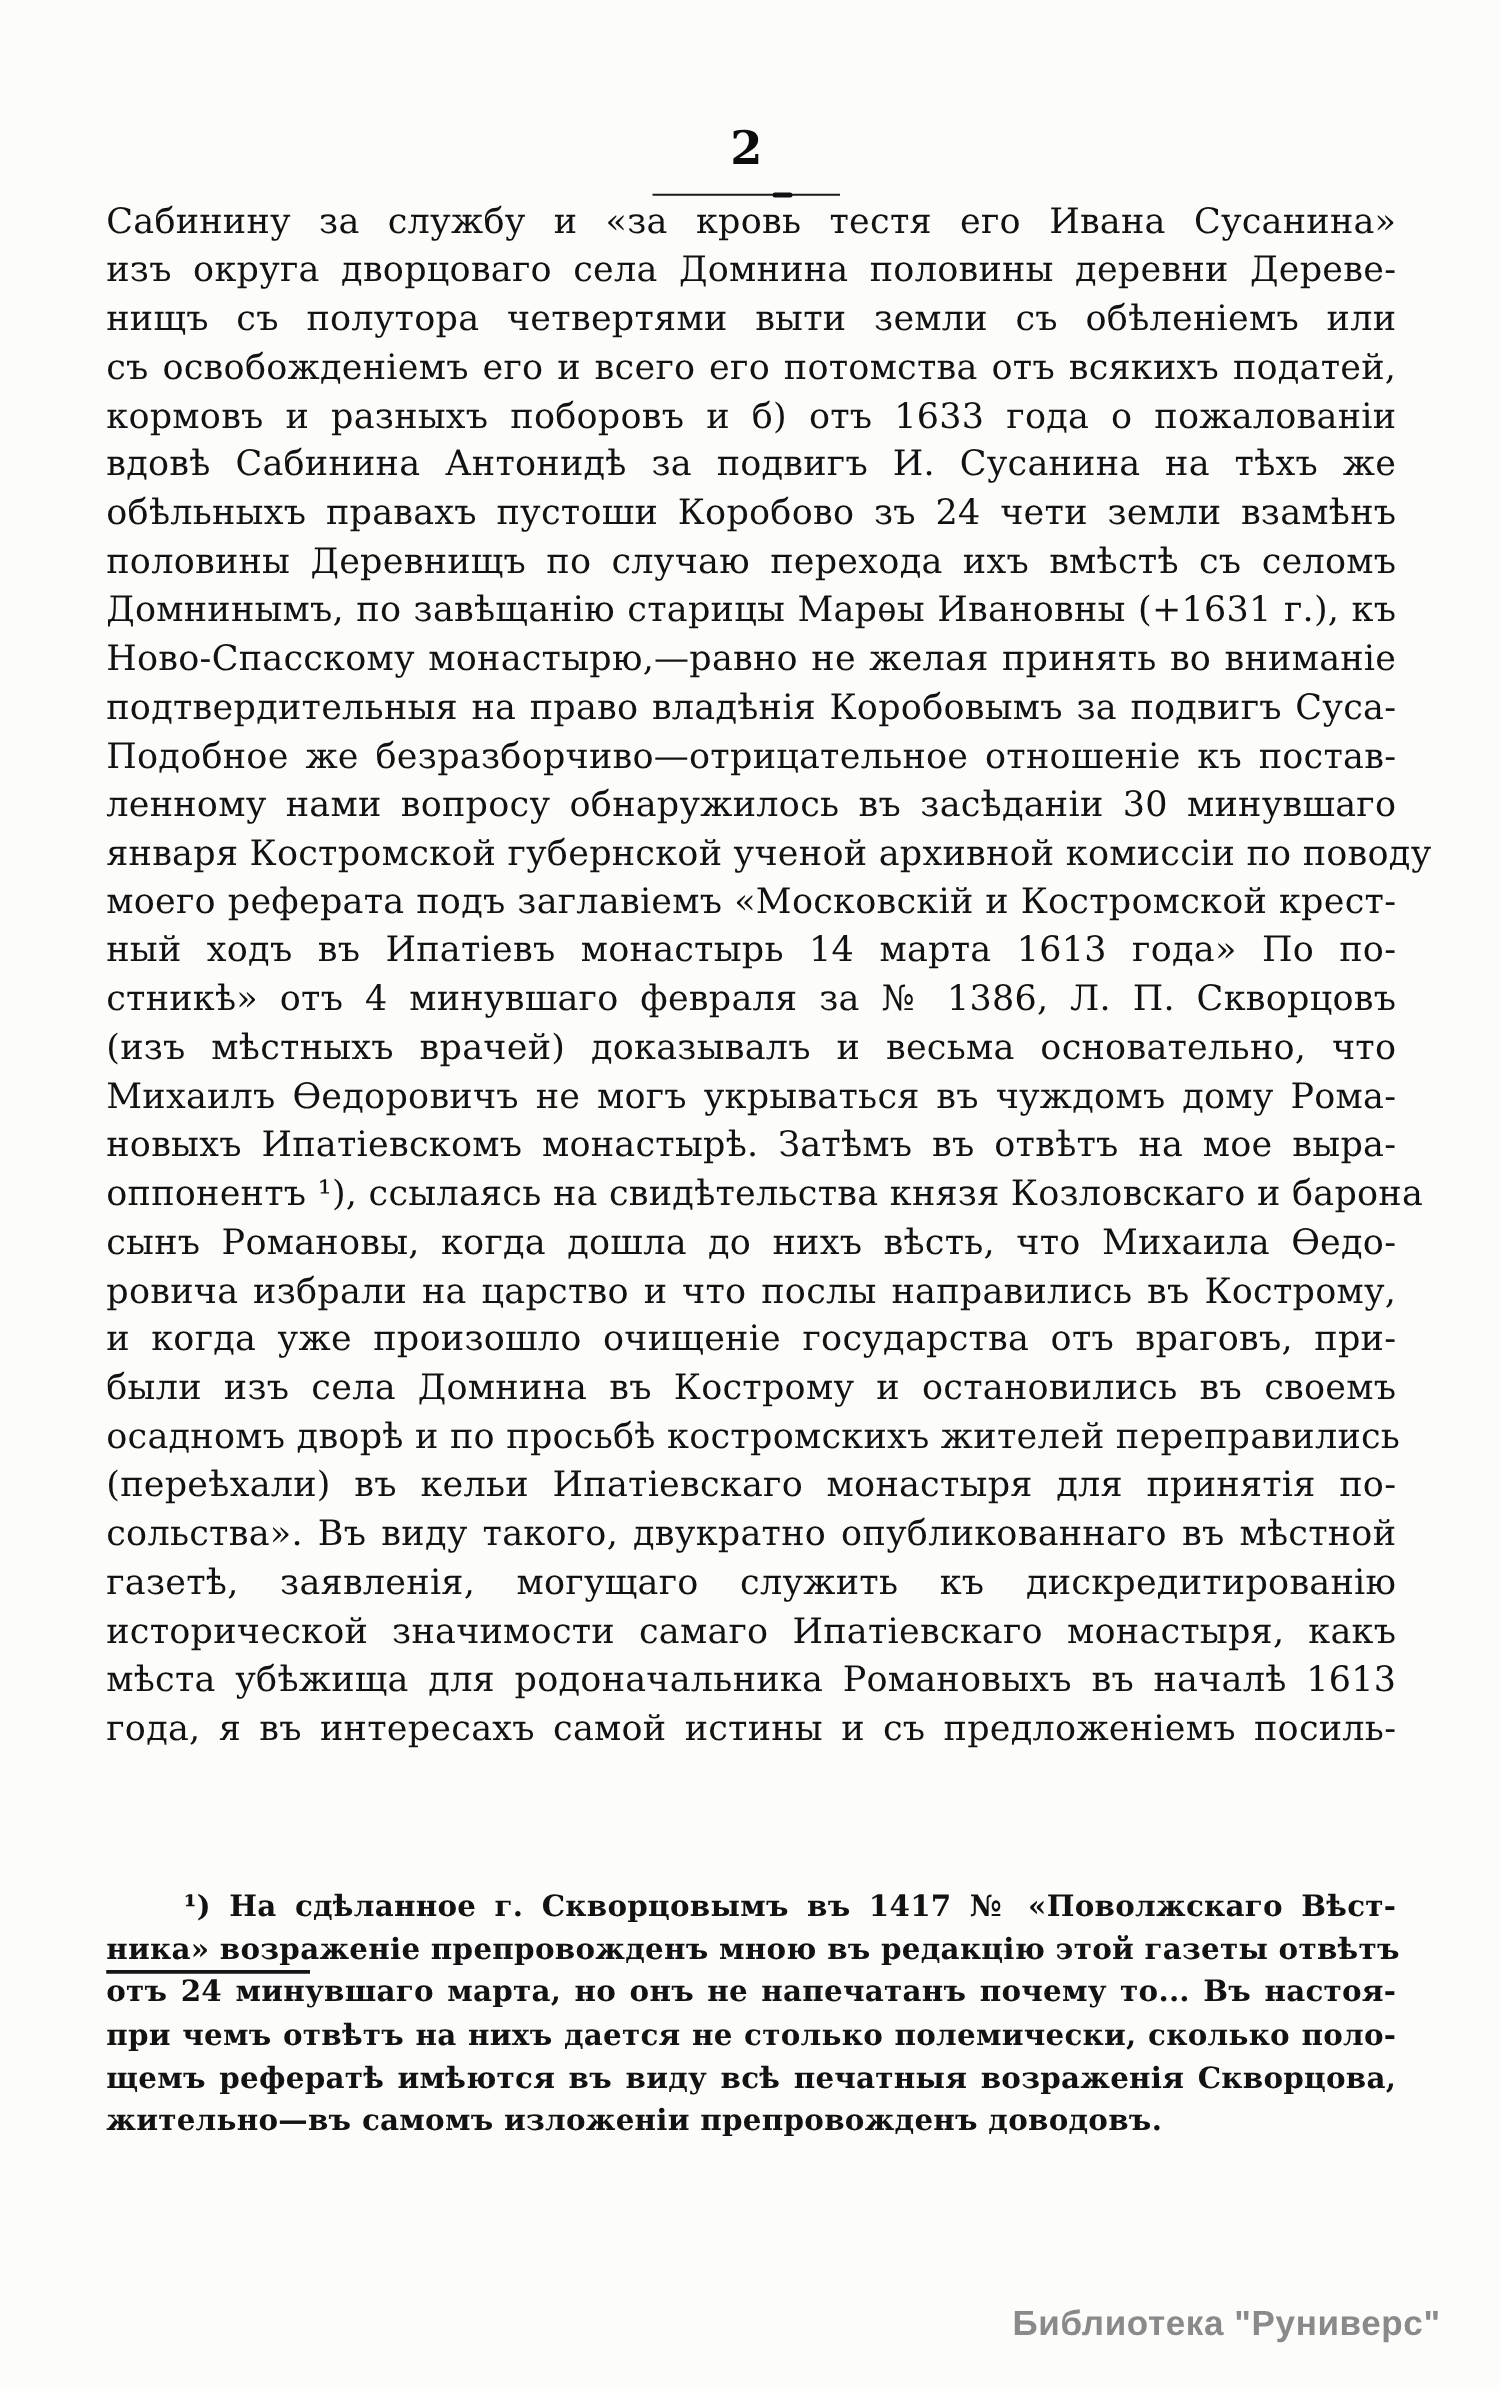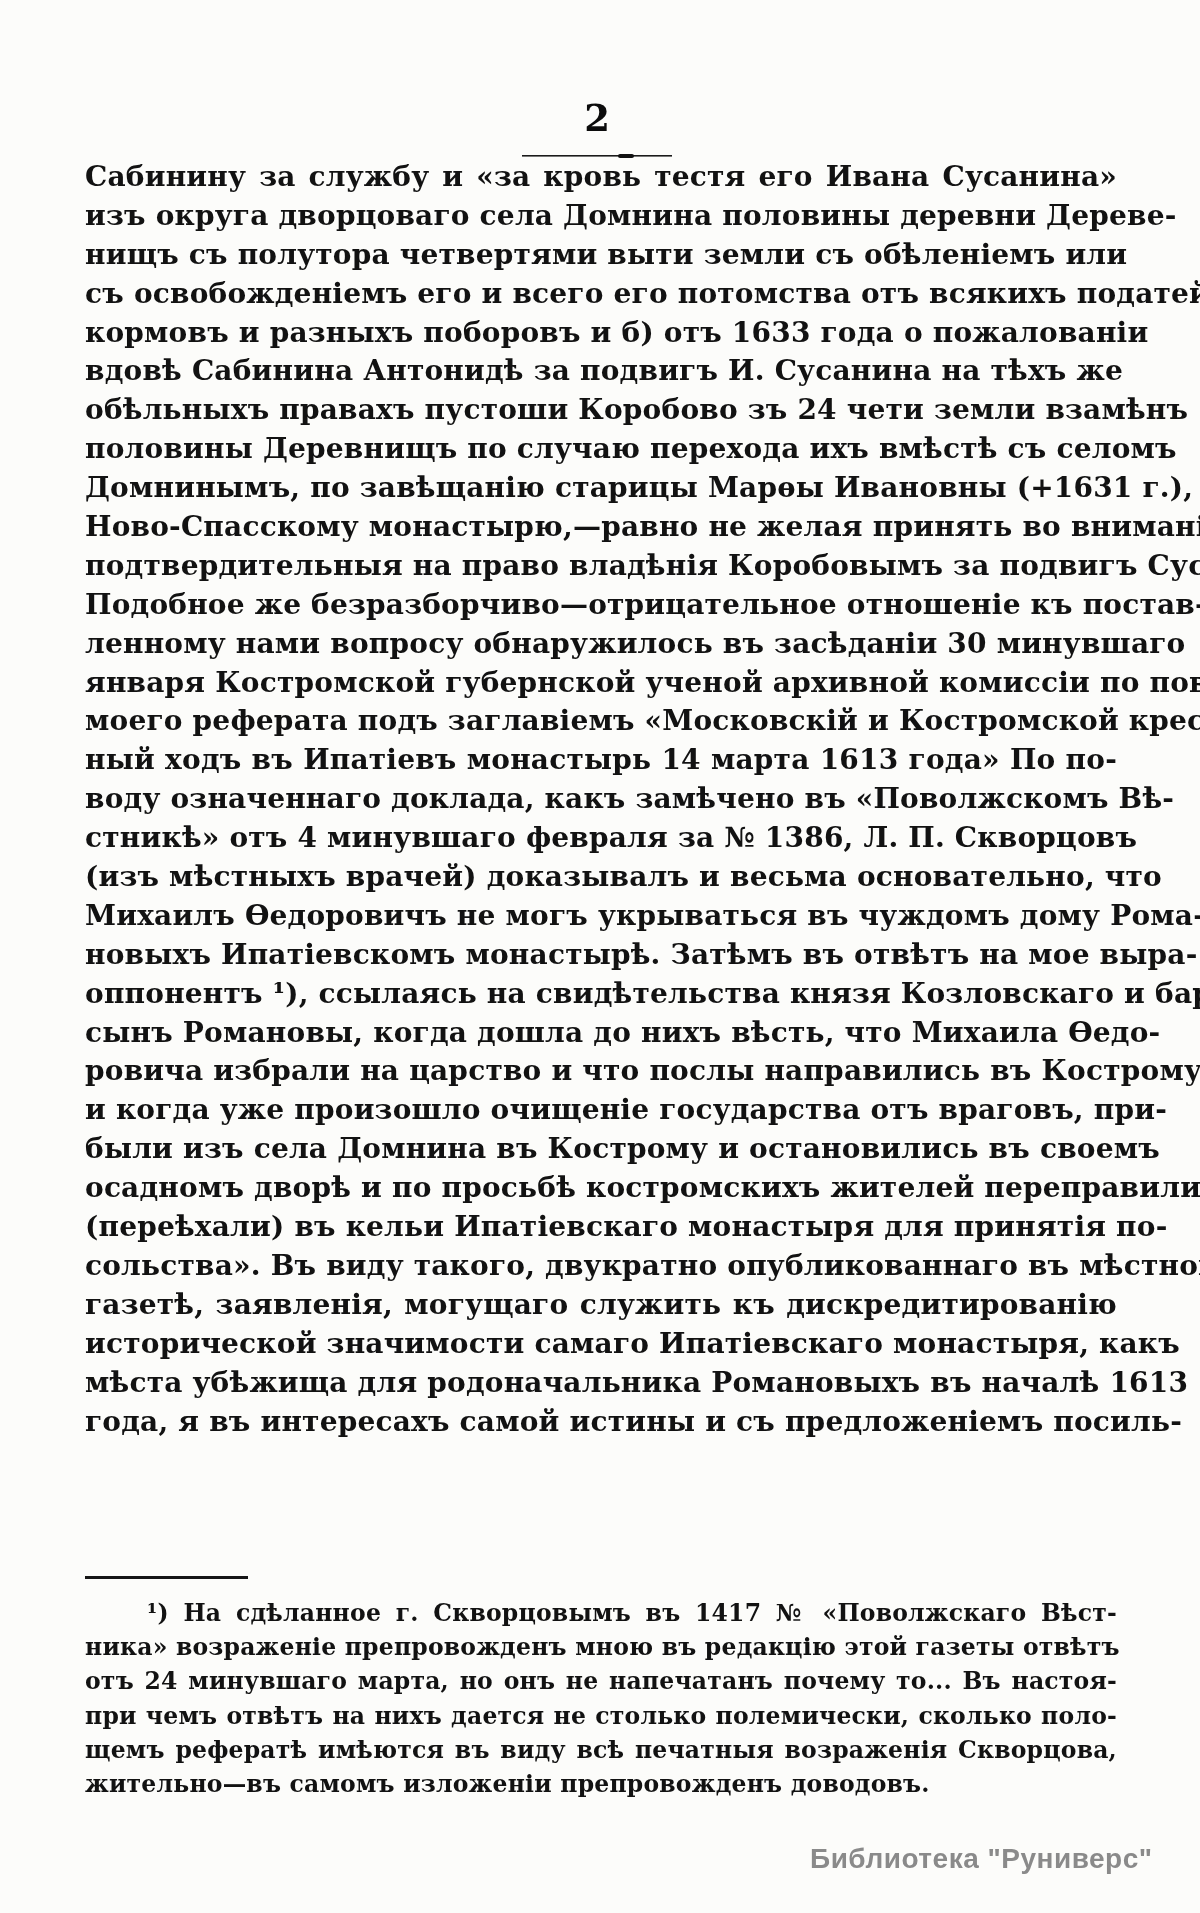--- a/index.html
+++ b/index.html
@@ -47,37 +47,37 @@
   .body-text {
     position: absolute;
     top: 158px;
     left: 85px;
     width: 1032px;
   }
   .body-text .line {
     height: 38.9px;
     line-height: 38.9px;
     font-size: 28px;
-    font-weight: bold;
+    font-weight: normal;
     text-align: justify;
     text-align-last: justify;
     white-space: nowrap;
     letter-spacing: 0.2px;
   }
   .footnote-separator {
     position: absolute;
     top: 1576px;
     left: 85px;
     width: 163px;
     height: 3px;
     background: #161616;
   }
   .footnote {
     position: absolute;
-    top: 1596px;
+    top: 1508px;
     left: 85px;
     width: 1032px;
   }
   .footnote .line {
     height: 34.2px;
     line-height: 34.2px;
     font-size: 23.5px;
     font-weight: bold;
     text-align: justify;
     text-align-last: justify;
@@ -120,21 +120,20 @@
     <div class="line">обѣльныхъ правахъ пустоши Коробово зъ 24 чети земли взамѣнъ</div>
     <div class="line">половины Деревнищъ по случаю перехода ихъ вмѣстѣ съ селомъ</div>
     <div class="line">Домнинымъ, по завѣщанію старицы Марѳы Ивановны (+1631 г.), къ</div>
     <div class="line">Ново-Спасскому монастырю,—равно не желая принять во вниманіе</div>
     <div class="line">подтвердительныя на право владѣнія Коробовымъ за подвигъ Суса-</div>
     <div class="line">Подобное же безразборчиво—отрицательное отношеніе къ постав-</div>
     <div class="line">ленному нами вопросу обнаружилось въ засѣданіи 30 минувшаго</div>
     <div class="line">января Костромской губернской ученой архивной комиссіи по поводу</div>
     <div class="line">моего реферата подъ заглавіемъ «Московскій и Костромской крест-</div>
     <div class="line">ный ходъ въ Ипатіевъ монастырь 14 марта 1613 года» По по-</div>
-    <div class="line">воду означеннаго доклада, какъ замѣчено въ «Поволжскомъ Вѣ-</div>
     <div class="line">стникѣ» отъ 4 минувшаго февраля за № 1386, Л. П. Скворцовъ</div>
     <div class="line">(изъ мѣстныхъ врачей) доказывалъ и весьма основательно, что</div>
     <div class="line">Михаилъ Ѳедоровичъ не могъ укрываться въ чуждомъ дому Рома-</div>
     <div class="line">новыхъ Ипатіевскомъ монастырѣ. Затѣмъ въ отвѣтъ на мое выра-</div>
     <div class="line">оппонентъ ¹), ссылаясь на свидѣтельства князя Козловскаго и барона</div>
     <div class="line">сынъ Романовы, когда дошла до нихъ вѣсть, что Михаила Ѳедо-</div>
     <div class="line">ровича избрали на царство и что послы направились въ Кострому,</div>
     <div class="line">и когда уже произошло очищеніе государства отъ враговъ, при-</div>
     <div class="line">были изъ села Домнина въ Кострому и остановились въ своемъ</div>
     <div class="line">осадномъ дворѣ и по просьбѣ костромскихъ жителей переправились</div>

